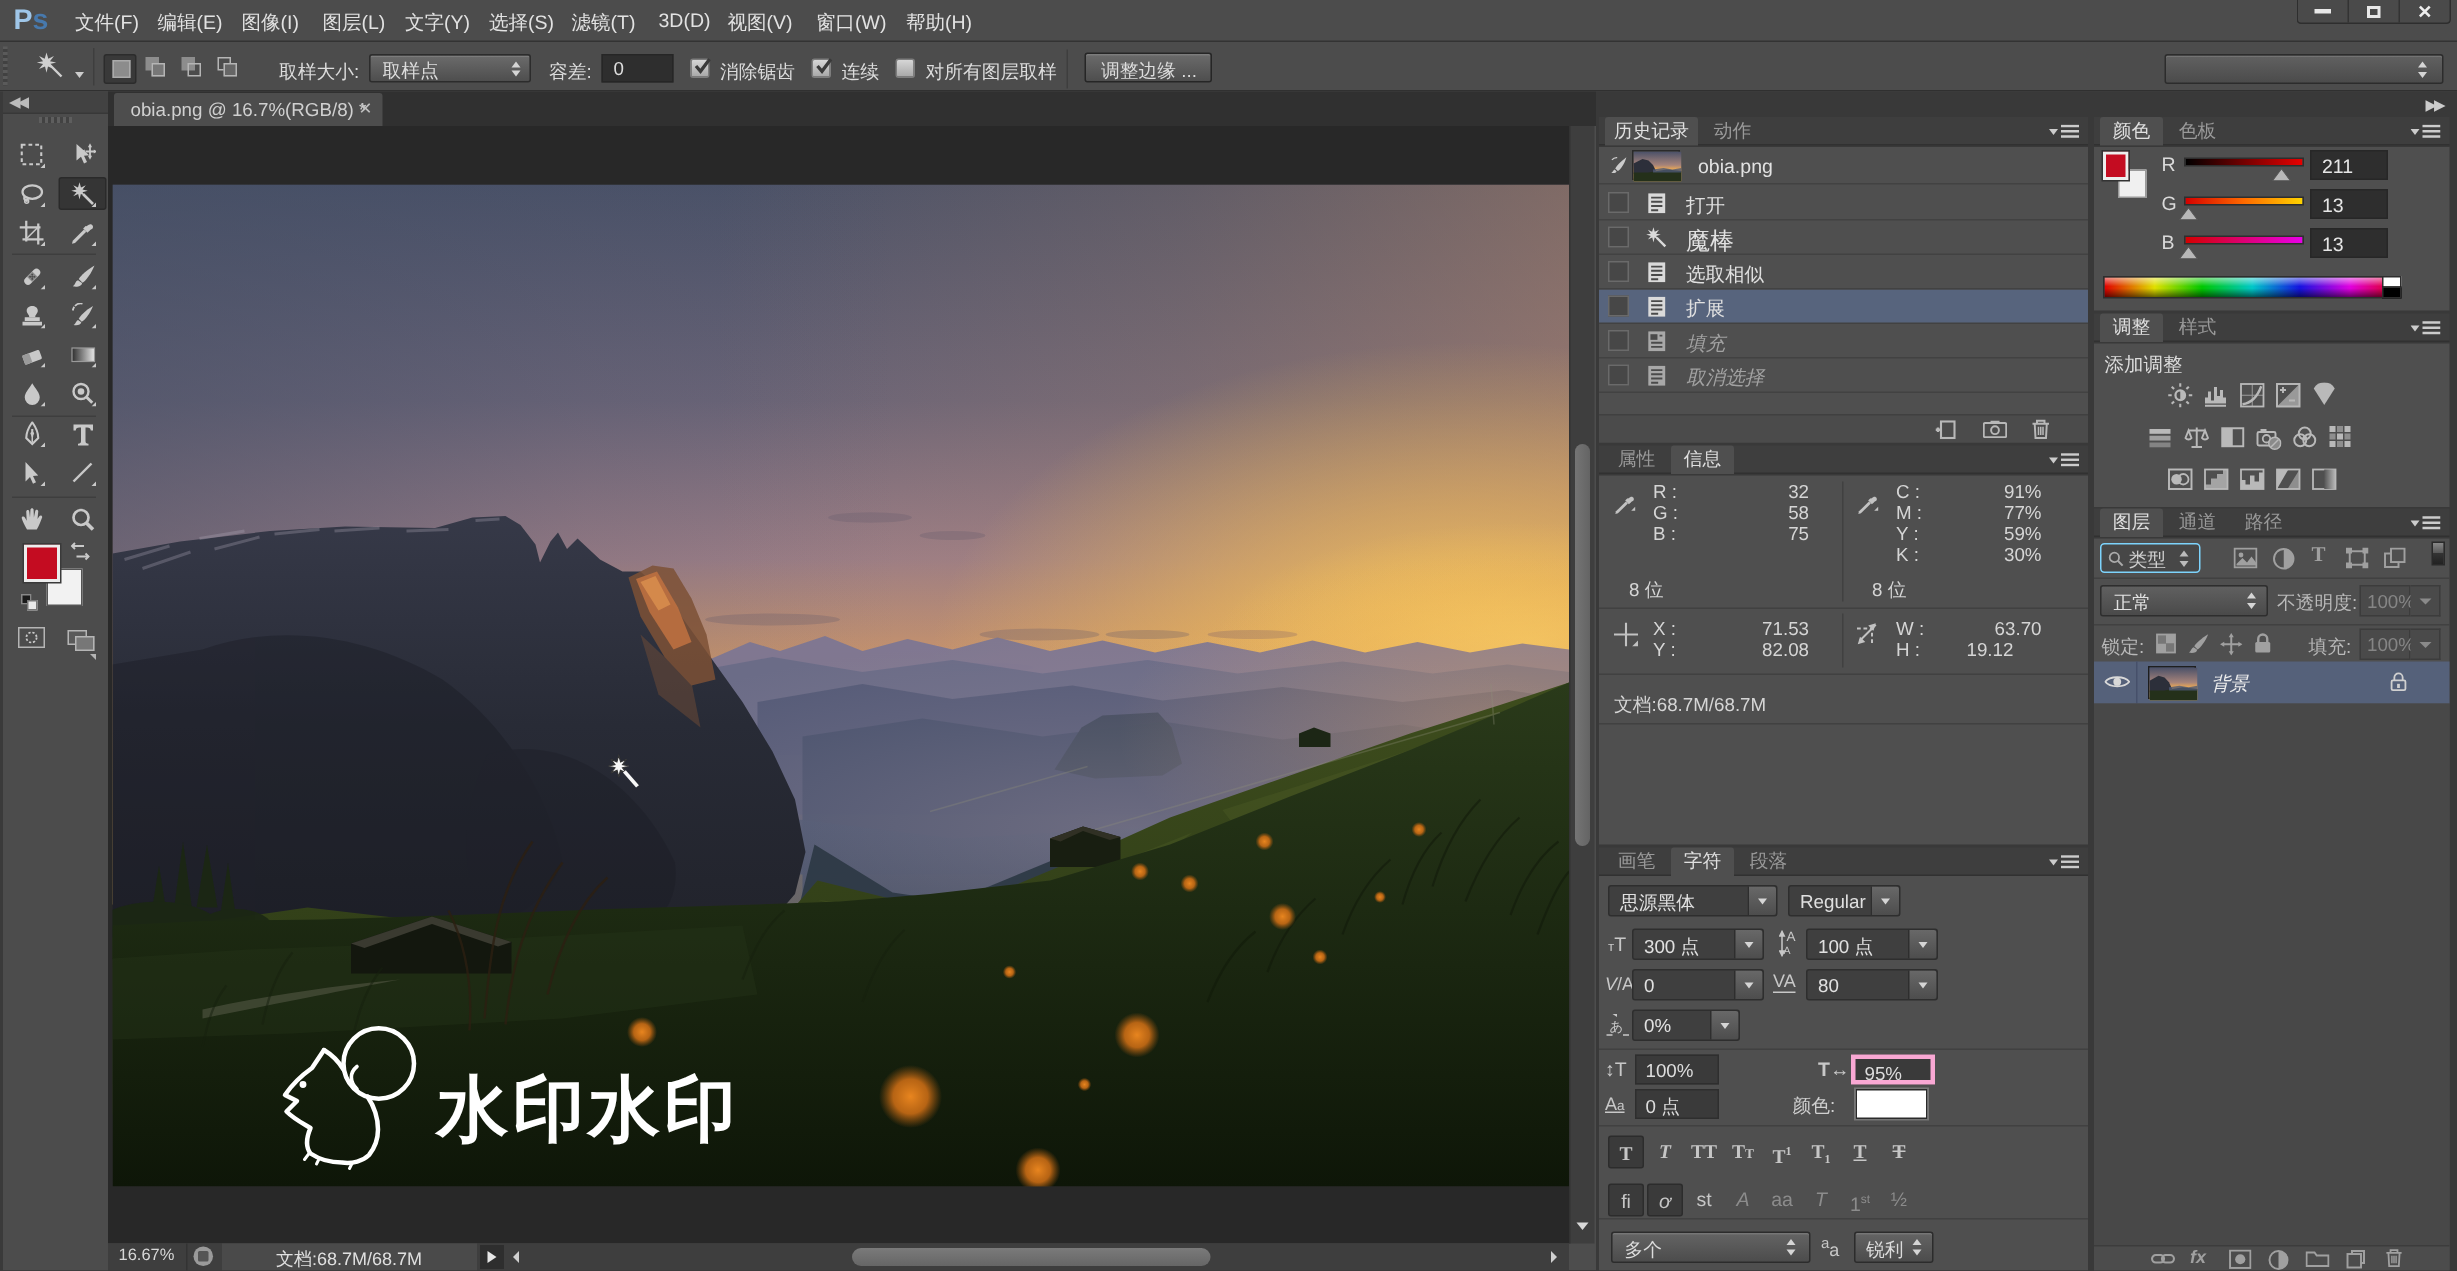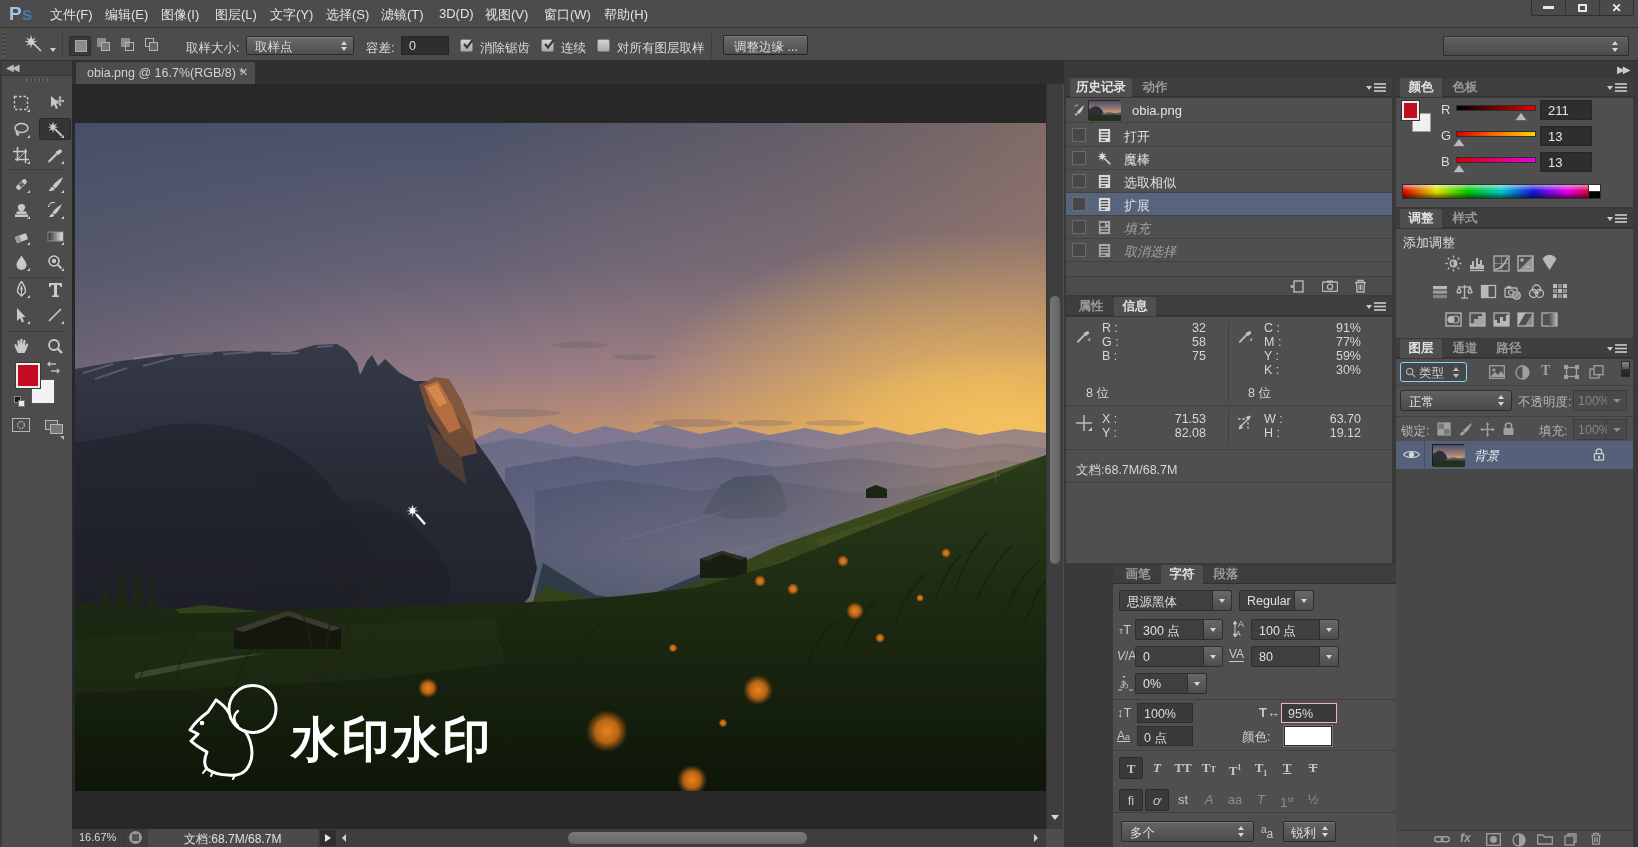--- a/index.html
+++ b/index.html
@@ -1,20 +1,20 @@
 <!DOCTYPE html>
 <html><head><meta charset="utf-8">
 <style>
 *{margin:0;padding:0;box-sizing:border-box;}
 body{width:1638px;height:847px;overflow:hidden;background:#4d4d4d;font-family:"Liberation Sans",sans-serif;color:#dcdcdc;position:relative;}
 .abs{position:absolute;}
 .txt{white-space:nowrap;}
 .combo{background:linear-gradient(#6b6b6b,#4e4e4e);border:1px solid #2c2c2c;border-radius:2px;box-shadow:inset 0 1px 0 rgba(255,255,255,.12);}
 .darkin{background:#2e2e2e;border:1px solid #262626;}
-.ptab{font-size:12.5px;display:flex;align-items:center;justify-content:center;font-weight:bold;}
+.ptab{font-size:12.5px;display:flex;align-items:center;justify-content:center;}
 svg{display:block;}
 </style></head>
 <body>
 <div class="abs" style="left:0;top:0;width:1638px;height:28px;background:#4c4c4c;border-bottom:1px solid #333;">
     <div class="abs" style="left:9px;top:3px;width:30px;height:22px;font-size:19px;font-weight:bold;color:#9fc6e8;">P<span style="color:#4779ad;">s</span></div>
     <div class="abs txt" style="left:50px;top:6px;font-size:13px;color:#e2e2e2;">文件(F)</div>
     <div class="abs txt" style="left:105px;top:6px;font-size:13px;color:#e2e2e2;">编辑(E)</div>
     <div class="abs txt" style="left:161px;top:6px;font-size:13px;color:#e2e2e2;">图像(I)</div>
     <div class="abs txt" style="left:215px;top:6px;font-size:13px;color:#e2e2e2;">图层(L)</div>
     <div class="abs txt" style="left:270px;top:6px;font-size:13px;color:#e2e2e2;">文字(Y)</div>
@@ -499,21 +499,21 @@
         </g>
       </svg>
       <div class="abs txt" style="left:58px;top:4px;font-size:13px;color:#e0e0e0;">打开</div>
     </div>
     <div class="abs" style="left:0;top:49px;width:326px;height:23px;border-bottom:1px solid #424242;">
       <div class="abs" style="left:6px;top:4px;width:14px;height:14px;border:1px solid #6a6a6a;background:#474747;"></div>
       <svg class="abs" style="left:31px;top:4px;" width="15" height="15" viewBox="0 0 17 17">
         <line x1="8.5" y1="8.5" x2="15" y2="15" stroke="#dadada" stroke-width="1.8"></line>
         <path d="M6 0.5 L7 4 L10.2 2.5 L8 5.4 L11.5 6.1 L8 7.1 L10.2 9.9 L6.9 8.4 L6 12 L5.1 8.4 L1.8 9.9 L4 7.1 L0.5 6.1 L4 5.4 L1.8 2.5 L5 4 Z" fill="#dadada"></path>
       </svg>
-      <div class="abs txt" style="left:58px;top:4px;font-size:13px;color:#e0e0e0;">魔棒</div>
+      <div class="abs txt" style="left:58px;top:4px;font-size:16px;color:#e0e0e0;">魔棒</div>
     </div>
     <div class="abs" style="left:0;top:95px;width:326px;height:23px;background:#57647d;border-bottom:1px solid #424242;">
       <div class="abs" style="left:6px;top:4px;width:14px;height:14px;border:1px solid #6a6a6a;background:#474747;"></div>
       <svg class="abs" style="left:31px;top:4px;" width="15" height="15" viewBox="0 0 16 16">
         <rect x="2" y="1" width="12" height="14" fill="#dadada"></rect>
         <g stroke="#4a4a4a" stroke-width="1.4">
           <line x1="4" y1="4" x2="12" y2="4"></line>
           <line x1="4" y1="7" x2="12" y2="7"></line>
           <line x1="4" y1="10" x2="12" y2="10"></line>
           <line x1="4" y1="13" x2="9" y2="13"></line>
@@ -645,27 +645,27 @@
       <g stroke="#c2c2c2" stroke-width="1.3" fill="none">
         <path d="M2 4 L12 4 L12 14" stroke-dasharray="2.5 1.8"></path>
         <path d="M14.5 1.5 L4 12"></path>
       </g>
       <path d="M17 0 L12 1.5 L15.5 5 Z" fill="#c2c2c2" transform="translate(-2.5 0.5)"></path>
       <path d="M2 15 L7 13.5 L3.5 10 Z" fill="#c2c2c2" transform="translate(0.5 -0.5)"></path>
     </svg>
     <div class="abs txt" style="left:198px;top:95px;color:#d5d5d5;">W :</div>
     <div class="abs txt" style="left:245px;top:95px;width:50px;text-align:right;color:#d5d5d5;">63.70</div>
     <div class="abs txt" style="left:198px;top:109px;color:#d5d5d5;">H :</div>
-    <div class="abs txt" style="left:245px;top:109px;width:50px;text-align:right;color:#d5d5d5;">19.12</div>
+    <div class="abs txt" style="left:245px;top:109px;width:50px;color:#d5d5d5;">19.12</div>
     <div class="abs" style="left:162px;top:92px;width:1px;height:36px;background:#414141;"></div>
     <div class="abs" style="left:0;top:132px;width:326px;height:1px;background:#414141;"></div>
     <div class="abs txt" style="left:10px;top:145px;color:#d5d5d5;">文档:68.7M/68.7M</div>
     <div class="abs" style="left:0;top:165px;width:326px;height:1px;background:#414141;"></div>
   </div>
-<div class="abs" style="left:1066px;top:565px;width:326px;height:282px;margin-left:47px;">
+<div class="abs" style="left:1066px;top:565px;width:326px;height:282px;">
     <div class="abs" style="left:0;top:0;width:326px;height:19px;background:#3e3e3e;border-bottom:1px solid #313131;">
       <div class="abs ptab" style="left:4px;top:0;width:42px;height:19px;color:#999;">画笔</div>
       <div class="abs ptab" style="left:48px;top:0;width:42px;height:19px;background:#4f4f4f;color:#e0e0e0;border-radius:2px 2px 0 0;">字符</div>
       <div class="abs ptab" style="left:92px;top:0;width:42px;height:19px;color:#999;">段落</div>
       <svg class="abs" style="left:300px;top:5px;" width="20" height="10" viewBox="0 0 20 10">
         <path d="M0 3 L6 3 L3 7 Z" fill="#ccc"></path>
         <g stroke="#ccc" stroke-width="1.6">
           <line x1="8" y1="1" x2="20" y2="1"></line>
           <line x1="8" y1="4.5" x2="20" y2="4.5"></line>
           <line x1="8" y1="8" x2="20" y2="8"></line>
@@ -736,21 +736,21 @@
         <div class="abs" style="left:51px;top:0px;width:19px;height:19px;background:linear-gradient(#686868,#4d4d4d);border-left:1px solid #2e2e2e;border-radius:0 2px 2px 0;">
           <div class="abs" style="left:6px;top:8px;width:0;height:0;border-left:3.5px solid transparent;border-right:3.5px solid transparent;border-top:4px solid #d5d5d5;"></div>
         </div>
       </div>
       <div class="abs" style="left:0;top:115px;width:326px;height:1px;background:#414141;"></div>
       <div class="abs txt" style="left:4px;top:121px;font-size:13px;color:#c8c8c8;">↕T</div>
       <div class="abs" style="left:24px;top:119px;width:56px;height:20px;background:#3a3a3a;border:1px solid #2e2e2e;">
         <div class="abs txt" style="left:6px;top:3px;font-size:12.5px;">100%</div>
       </div>
       <div class="abs txt" style="left:146px;top:121px;font-size:13px;color:#c8c8c8;"><b>T</b>↔</div>
-      <div class="abs" style="left:168px;top:119px;width:56px;height:20px;background:#3a3a3a;border:1px solid #f9a8d4;">
+      <div class="abs" style="left:168px;top:119px;width:56px;height:20px;background:#3a3a3a;border:3px solid #f9a8d4;">
         <div class="abs txt" style="left:6px;top:3px;font-size:12.5px;">95%</div>
       </div>
       <div class="abs txt" style="left:4px;top:145px;font-size:12px;color:#c8c8c8;text-decoration:underline;">A<span style="font-size:9px;">a</span></div>
       <div class="abs" style="left:24px;top:142px;width:56px;height:20px;background:#3a3a3a;border:1px solid #2e2e2e;">
         <div class="abs txt" style="left:6px;top:3px;font-size:12.5px;">0 点</div>
       </div>
       <div class="abs txt" style="left:129px;top:145px;font-size:12.5px;color:#d0d0d0;">颜色:</div>
       <div class="abs" style="left:171px;top:142px;width:48px;height:20px;background:#fff;border:1px solid #2a2a2a;outline:1px solid #777;"></div>
       <div class="abs" style="left:0;top:166px;width:326px;height:1px;background:#414141;"></div>
       <div class="abs" style="left:6px;top:173px;width:24px;height:22px;background:#3a3a3a;border:1px solid #2c2c2c;border-radius:2px;color:#c6c6c6;font-size:13px;font-family:Liberation Serif,serif;text-align:center;line-height:22px;"><b>T</b></div>

